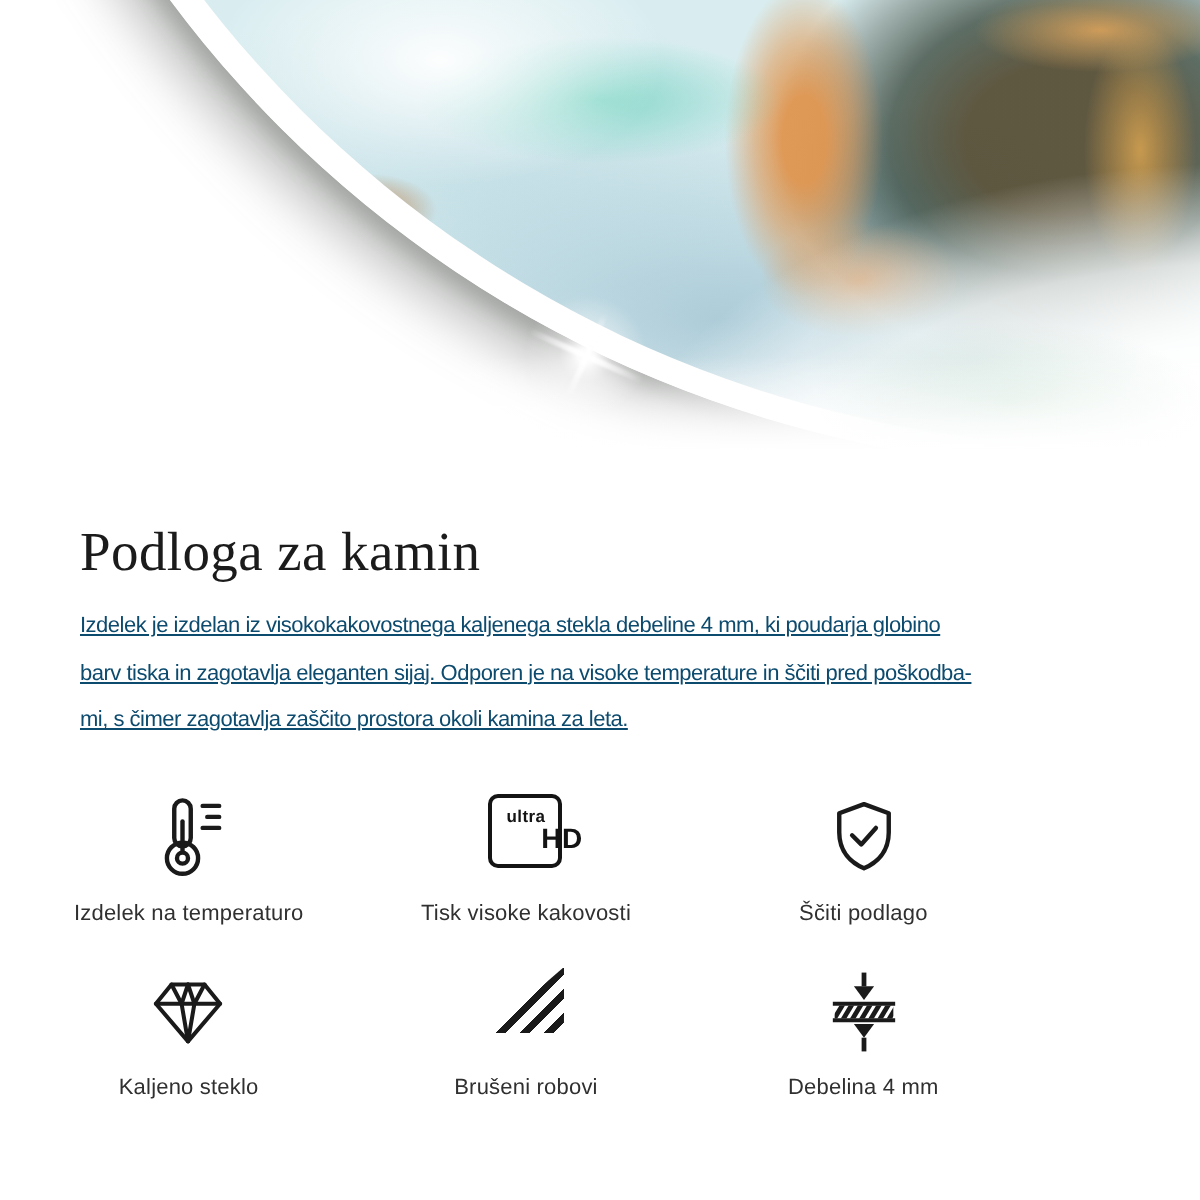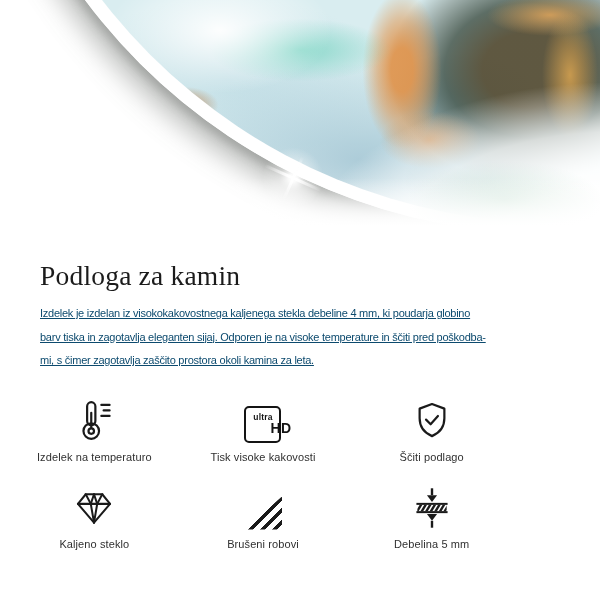--- a/index.html
+++ b/index.html
@@ -80,21 +80,21 @@
     font-size:11px;line-height:23.5px;color:#0c4a6e;letter-spacing:-.25px;text-decoration:underline;
   }
   .description div{white-space:nowrap;}
 
   
   .features{
     margin:24px 0 0 10px;width:506px;
     display:grid;grid-template-columns:repeat(3,1fr);row-gap:21px;
   }
   .cell{display:flex;flex-direction:column;align-items:center;}
-  .icon-box{height:46px;display:flex;align-items:flex-end;justify-content:center;}
+  .icon-box{height:46px;display:flex;align-items:flex-start;justify-content:center;}
   .feature-label{margin-top:8px;font-size:11px;color:#303030;letter-spacing:.1px;white-space:nowrap;}
 
   .hd-box{
     width:33px;height:33px;border:2.6px solid #141414;border-radius:5px;
     display:flex;flex-direction:column;align-items:center;justify-content:center;color:#141414;
   }
   .hd-top{font-size:8.5px;font-weight:600;line-height:9px;letter-spacing:.2px;}
   .hd-main{font-size:14px;font-weight:700;line-height:13px;letter-spacing:.3px;margin-left:36px;}
 
   .hatch-tri{
@@ -207,16 +207,16 @@
           <line x1="17" y1="29" x2="23" y2="19"></line>
           <line x1="22" y1="29" x2="28" y2="19"></line>
           <line x1="27" y1="29" x2="33" y2="19"></line>
           <line x1="32" y1="29" x2="38" y2="19"></line>
           <line x1="37" y1="29" x2="43" y2="19"></line>
         </g>
         <polygon points="18.5,38 29.5,38 24,30.5" fill="#1a1a1a" stroke="none" transform="rotate(180 24 34.25)"></polygon>
         <line x1="24" y1="38" x2="24" y2="45.5" stroke-width="2.6"></line>
       </svg>
     </div>
-    <div class="feature-label">Debelina 5 mm</div>
+    <div class="feature-label">Debelina 4 mm</div>
   </div>
 
 </div>
 
 </body></html>

